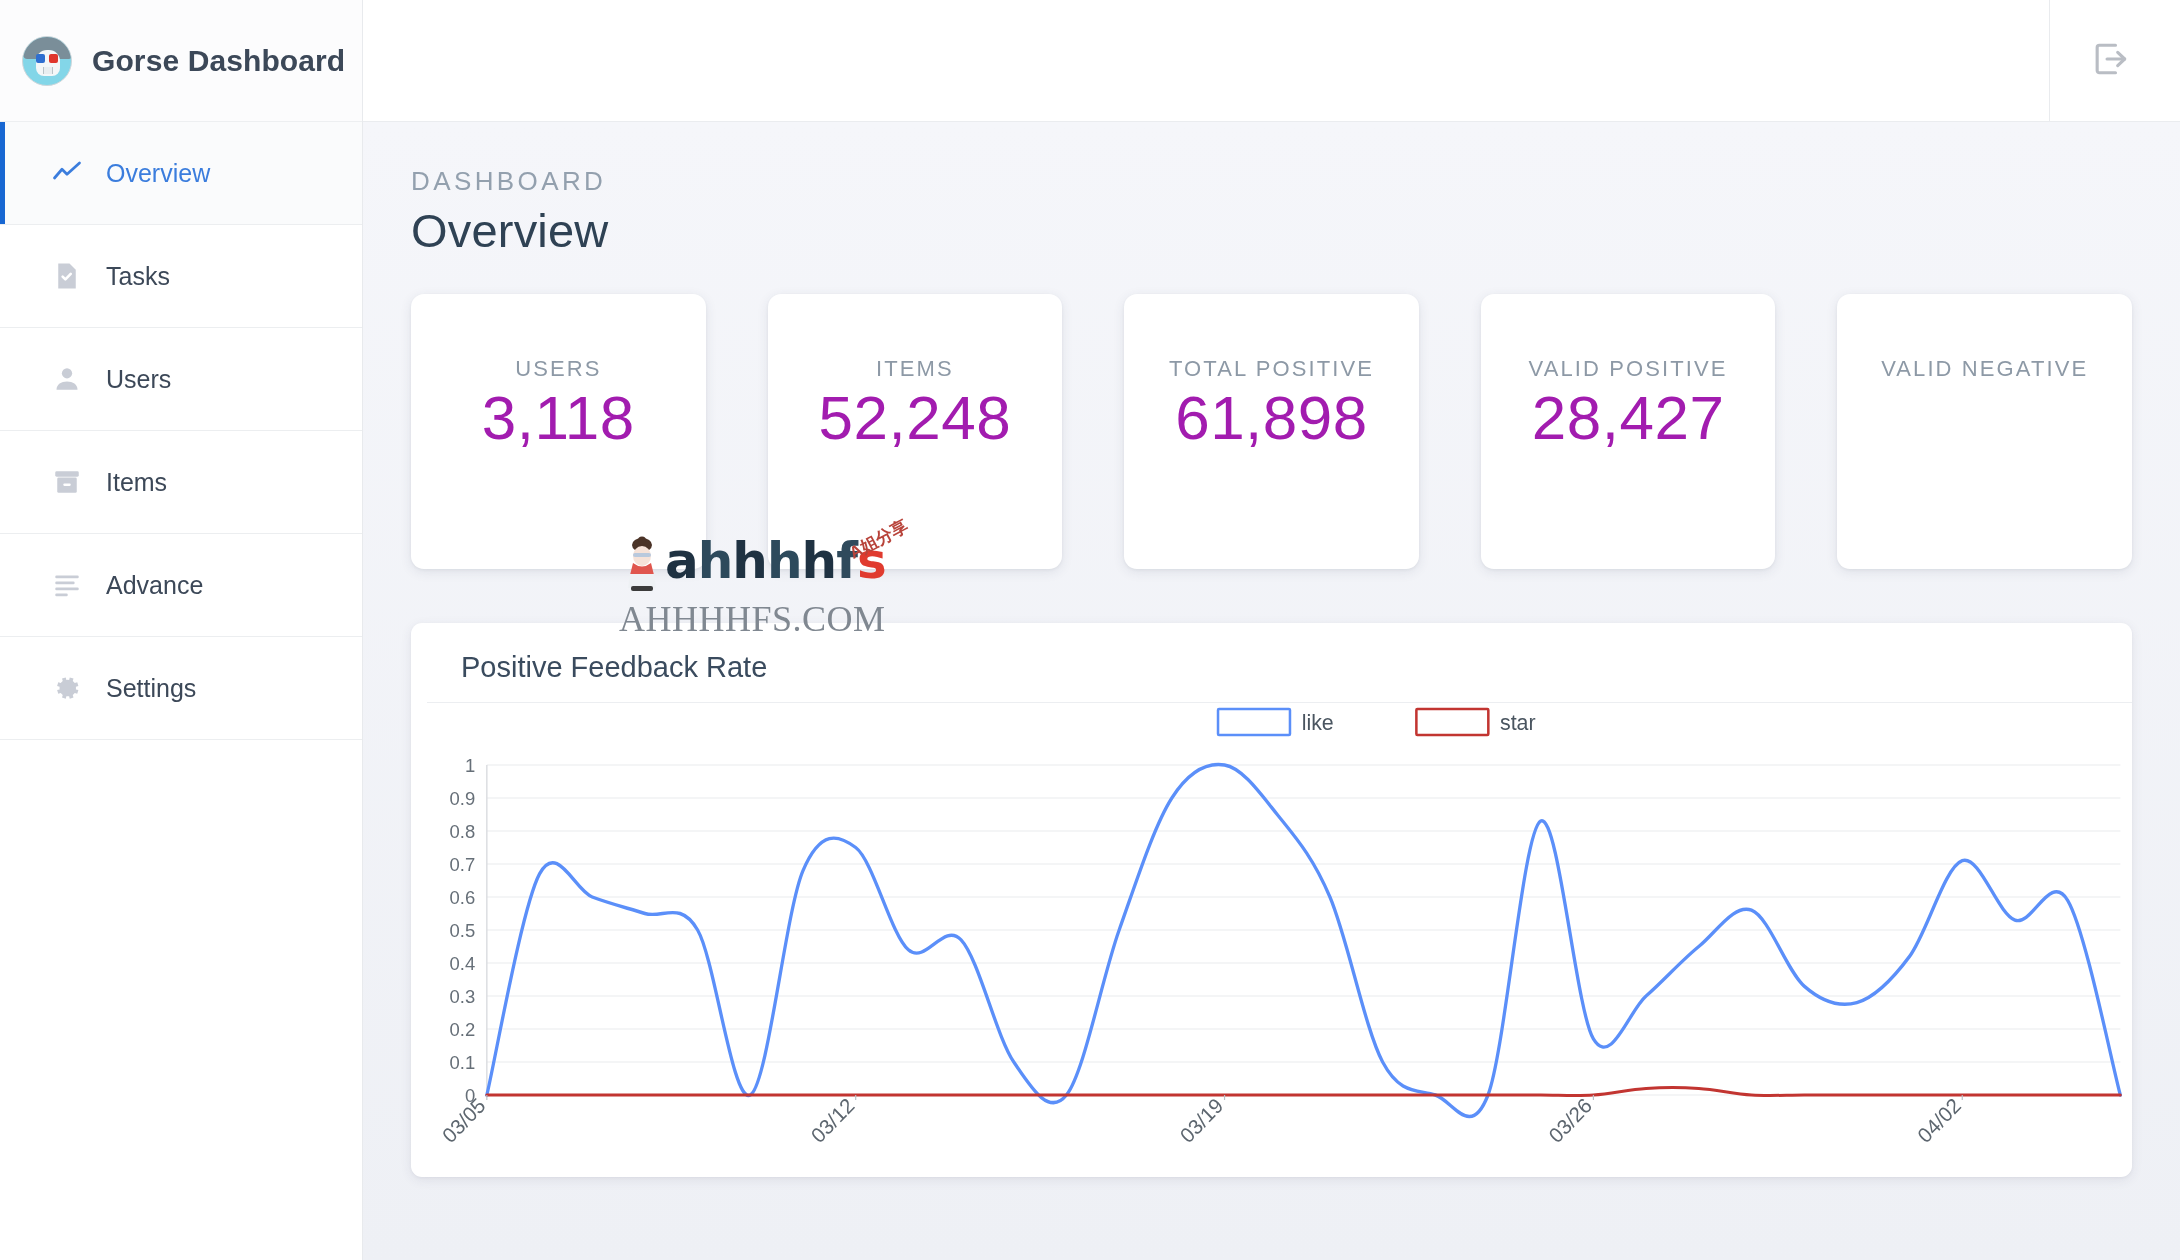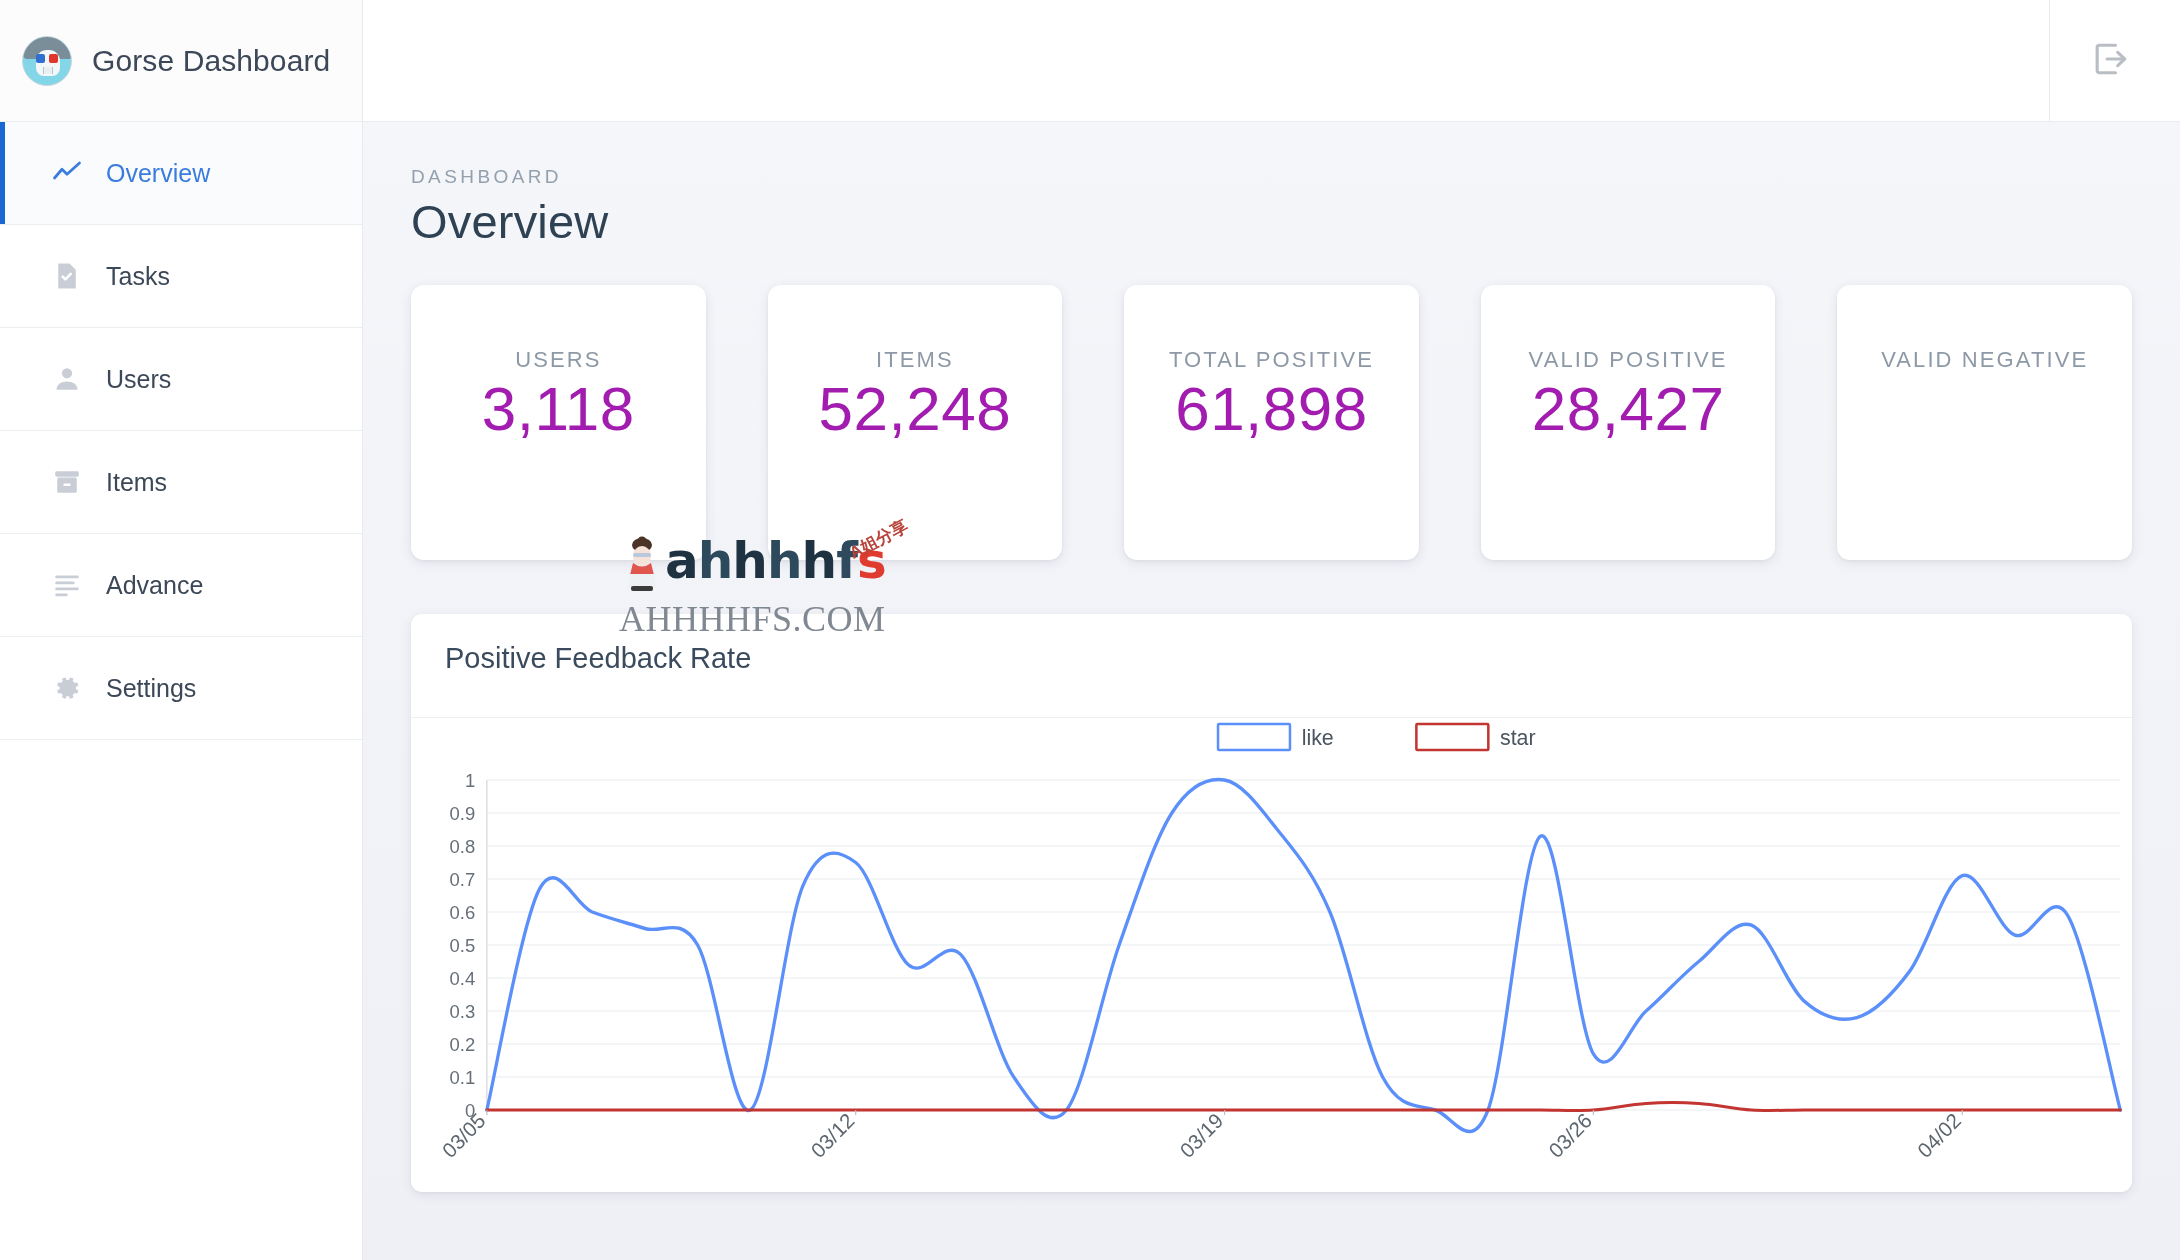--- a/index.html
+++ b/index.html
@@ -46,21 +46,21 @@
   }
   .logo-lens { position: absolute; top: 17px; width: 9px; height: 9px; border-radius: 2px; }
   .logo-lens.l { left: 13px; background: #2f6fd0; }
   .logo-lens.r { left: 26px; background: #e0362c; }
   .logo-teeth {
     position: absolute; left: 20px; top: 30px; width: 10px; height: 7px;
     background: #e9eef0;
     border-left: 1px solid #b9c3c8; border-right: 1px solid #b9c3c8;
   }
   .brand-title {
-    font-size: 30px; color: #3c4858; letter-spacing: .1px;
+    font-size: 30px; color: #3c4858; letter-spacing: .1px; font-weight: bold;
   }
 
   .nav { list-style: none; }
   .nav-item {
     height: 103px;
     display: flex; align-items: center;
     padding-left: 52px;
     gap: 24px;
     border-bottom: 1px solid #eceef0;
     position: relative;
@@ -105,21 +105,21 @@
     cursor: pointer;
   }
 
   .content {
     flex: 1 1 auto;
     padding: 44px 48px 0 48px;
     background: linear-gradient(180deg,#f5f6fa 0%, #eef0f5 100%);
     overflow: hidden;
   }
   .eyebrow {
-    font-size: 19px; letter-spacing: 3.4px;
+    font-size: 26px; letter-spacing: 3.4px;
     color: #93a0ae; font-weight: 500;
     margin-bottom: 6px;
   }
   .page-title {
     font-size: 47px; color: #2f4254; font-weight: 400;
     margin-bottom: 36px; letter-spacing: .2px;
   }
 
   .cards {
     display: flex; gap: 62px;
@@ -144,22 +144,23 @@
     letter-spacing: .5px;
   }
 
   .panel {
     background: #ffffff;
     border-radius: 11px;
     box-shadow: 0 3px 12px rgba(50,60,90,.09), 0 1px 3px rgba(50,60,90,.05);
     overflow: hidden;
   }
   .panel-head {
-    padding: 28px 34px 42px 34px;
+    padding: 28px 34px 18px 34px;
     border-bottom: 1px solid #eceef1;
+    margin-left: 16px;
   }
   .panel-title { font-size: 29px; color: #3a4b5e; font-weight: 400; }
   .panel-body { position: relative; height: 474px; }
 
   svg.chart { display:block; width: 100%; height: 100%; }
   .legend-text { font-size: 22px; fill: #4a5560; font-family: "Liberation Sans", sans-serif; }
   .axis-text { font-size: 19px; fill: #666f78; font-family: "Liberation Sans", sans-serif; }
   .xaxis-text { font-size: 21px; fill: #5d666f; font-family: "Liberation Sans", sans-serif; }
 
   

